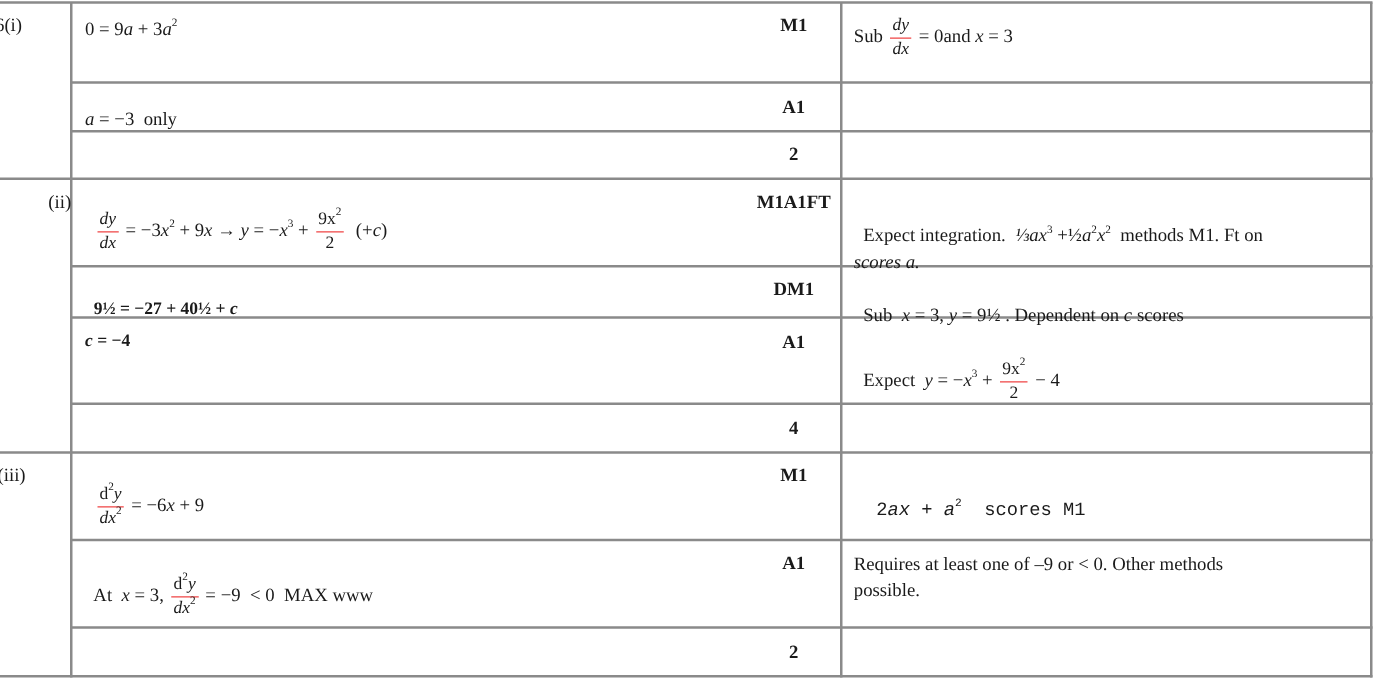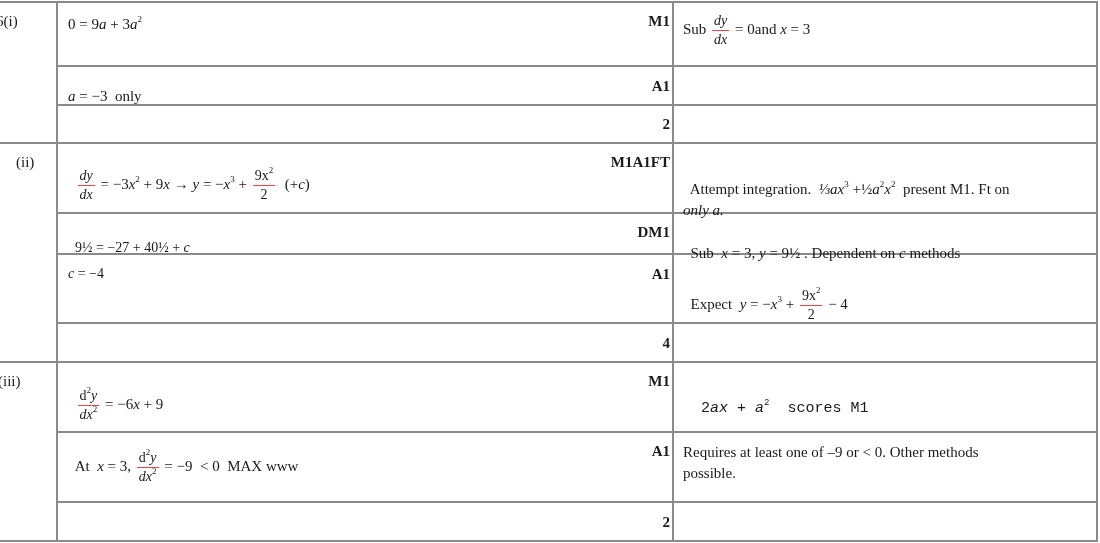--- a/index.html
+++ b/index.html
@@ -4,28 +4,28 @@
 <style>
   html, body { margin:0; padding:0; background:#ffffff; }
   body { width:1100px; height:543px; overflow:hidden; position:relative;
          font-family:"Liberation Serif","DejaVu Serif",serif; color:#1a1a1a; font-size:15px; }
   .hline { position:absolute; left:0; width:1098px; height:2px; background:#8a8a8a; }
   .hline.inner { left:57px; width:1041px; }
   .vline { position:absolute; top:2px; width:2px; height:540px; background:#8a8a8a; }
   .cell { position:absolute; box-sizing:border-box; }
   .part { left:0; width:57px; padding:10px 0 0 0; font-size:15px; }
   .work { left:59px; width:553px; padding:0 0 0 9px; }
-  .mark { left:600px; width:70px; text-align:right; font-weight:bold; font-size:15px; }
+  .mark { left:600px; width:70px; text-align:center; font-weight:bold; font-size:15px; }
   .guid { left:675px; width:347px; padding:0 0 0 8px; font-size:15px; line-height:21px; }
   i.m { font-style:italic; }
   sup { font-size:9px; vertical-align:7px; line-height:0; }
   .frac { display:inline-block; vertical-align:middle; text-align:center; margin:0 2px; line-height:1; }
   .frac .num { display:block; border-bottom:1px solid #ef4444; padding:0 2px 2px 2px; font-size:14px; }
   .frac .den { display:block; padding:2px 2px 0 2px; font-size:14px; }
-  .small { font-size:14px; }
+  .small { font-size:14px;font-weight:bold; }
   .it { font-style:italic; }
 </style>
 </head>
 <body>
 
 <div class="hline" style="top:1px"></div>
 <div class="hline inner" style="top:65px"></div>
 <div class="hline inner" style="top:104px"></div>
 <div class="hline" style="top:142px"></div>
 <div class="hline inner" style="top:212px"></div>
@@ -34,21 +34,21 @@
 <div class="hline" style="top:361px"></div>
 <div class="hline inner" style="top:431px"></div>
 <div class="hline inner" style="top:501px"></div>
 <div class="hline" style="top:540px"></div>
 
 <div class="vline" style="left:56px"></div>
 <div class="vline" style="left:672px"></div>
 <div class="vline" style="left:1096px"></div>
 
 <div class="cell part" style="top:3px; left:-4px;">6(i)</div>
-<div class="cell part" style="top:144px; left:16px;">(ii)</div>
+<div class="cell part" style="top:144px; left:0;text-align:right;">(ii)</div>
 <div class="cell part" style="top:363px; left:-2px;">(iii)</div>
 
 <div class="cell work" style="top:16px; height:40px;">
   <span>0 = 9</span><i class="m">a</i><span> + 3</span><i class="m">a</i><sup>2</sup>
 </div>
 <div class="cell mark" style="top:13px;">M1</div>
 <div class="cell guid" style="top:14px;">
   <span>Sub</span>
   <span class="frac"><span class="num it">dy</span><span class="den it">dx</span></span><span> = 0and </span><i class="m">x</i><span> = 3</span>
 </div>
@@ -58,48 +58,48 @@
 </div>
 <div class="cell mark" style="top:78px;">A1</div>
 
 <div class="cell mark" style="top:116px;">2</div>
 
 <div class="cell work" style="top:152px; white-space:pre;">
   <span class="frac"><span class="num it">dy</span><span class="den it">dx</span></span><span> = −3</span><i class="m">x</i><sup>2</sup><span> + 9</span><i class="m">x</i><span> → </span><i class="m">y</i><span> = −</span><i class="m">x</i><sup>3</sup><span> + </span><span class="frac"><span class="num"><span>9x</span><sup>2</sup></span><span class="den">2</span></span><span>  (+</span><i class="m">c</i><span>)</span>
 </div>
 <div class="cell mark" style="top:154px;">M1A1FT</div>
 <div class="cell guid" style="top:158px; white-space:pre;">
-  <span>Attempt integration.  </span><span class="it">⅓</span><i class="m">ax</i><sup>3</sup><span> +½</span><i class="m">a</i><sup>2</sup><i class="m">x</i><sup>2</sup><span>  present M1. Ft on</span><br><i class="m">only a.</i>
+  <span>Expect integration.  </span><span class="it">⅓</span><i class="m">ax</i><sup>3</sup><span> +½</span><i class="m">a</i><sup>2</sup><i class="m">x</i><sup>2</sup><span>  methods M1. Ft on</span><br><i class="m">scores a.</i>
 </div>
 
 <div class="cell work small" style="top:224px; white-space:pre;">
   <span>9½ = −27 + 40½ + </span><i class="m">c</i>
 </div>
 <div class="cell mark" style="top:224px;">DM1</div>
 <div class="cell guid" style="top:222px; white-space:pre;">
-  <span>Sub  </span><i class="m">x</i><span> = 3, </span><i class="m">y</i><span> = 9½ . Dependent on </span><i class="m">c</i><span> methods</span>
+  <span>Sub  </span><i class="m">x</i><span> = 3, </span><i class="m">y</i><span> = 9½ . Dependent on </span><i class="m">c</i><span> scores</span>
 </div>
 
 <div class="cell work small" style="top:266px;">
   <i class="m">c</i><span> = −4</span>
 </div>
 <div class="cell mark" style="top:266px;">A1</div>
 <div class="cell guid" style="top:268px; white-space:pre;">
   <span>Expect  </span><i class="m">y</i><span> = −</span><i class="m">x</i><sup>3</sup><span> + </span><span class="frac"><span class="num"><span>9x</span><sup>2</sup></span><span class="den">2</span></span><span> − 4</span>
 </div>
 
 <div class="cell mark" style="top:335px;">4</div>
 
 <div class="cell work" style="top:372px; white-space:pre;">
   <span class="frac"><span class="num"><span>d</span><sup>2</sup><i class="m">y</i></span><span class="den"><span class="it">dx</span><sup>2</sup></span></span><span> = −6</span><i class="m">x</i><span> + 9</span>
 </div>
 <div class="cell mark" style="top:373px;">M1</div>
 <div class="cell guid" style="top:377px; white-space:pre;font-family:Liberation Mono, monospace;">
   <span>2</span><i class="m">ax</i><span> + </span><i class="m">a</i><sup>2</sup><span>  scores M1</span>
 </div>
 
-<div class="cell work" style="top:434px; white-space:pre;">
+<div class="cell work" style="top:444px; white-space:pre;">
   <span>At  </span><i class="m">x</i><span> = 3, </span><span class="frac"><span class="num"><span>d</span><sup>2</sup><i class="m">y</i></span><span class="den"><span class="it">dx</span><sup>2</sup></span></span><span> = −9  &lt; 0  MAX www</span>
 </div>
 <div class="cell mark" style="top:443px;">A1</div>
 <div class="cell guid" style="top:442px;">Requires at least one of –9 or &lt; 0. Other methods possible.</div>
 
 <div class="cell mark" style="top:514px;">2</div>
 
 </body></html>

